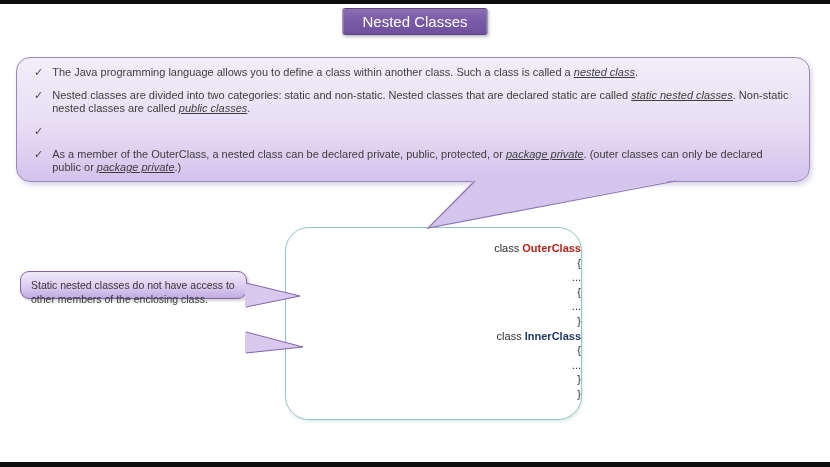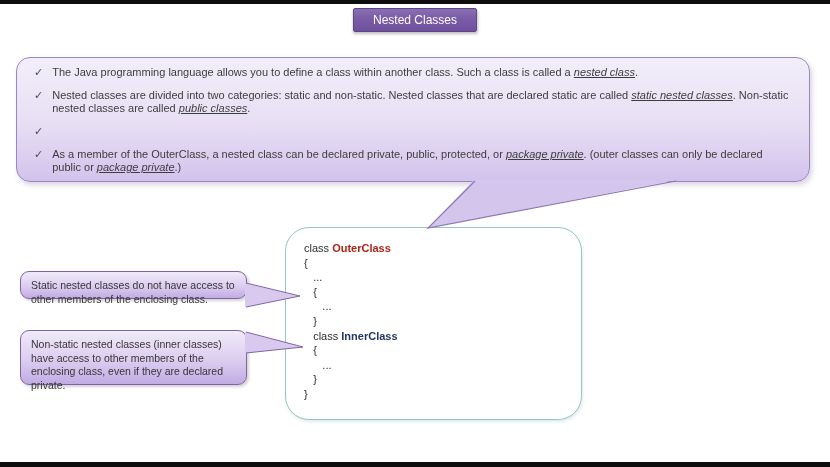--- a/index.html
+++ b/index.html
@@ -9,21 +9,21 @@
     position:relative; width:830px; height:467px; background:#ffffff; overflow:hidden;
   }
   .letterbox { position:absolute; left:0; width:830px; background:#0d0d0d; }
   .letterbox.top { top:0; height:4px; }
   .letterbox.bottom { bottom:0; height:5px; }
 
   .title-box {
     position:absolute; top:8px; left:50%; transform:translateX(-50%);
     background:linear-gradient(180deg,#8a6fb3 0%, #7a5ba7 45%, #6f509c 100%);
     border:1px solid #5b4384; border-radius:2px;
-    color:#ffffff; font-size:12px; padding:4px 19px; white-space:nowrap;
+    color:#ffffff; font-size:15px; padding:4px 19px; white-space:nowrap;
     box-shadow:1px 2px 3px rgba(0,0,0,.25);
   }
 
   .bubble {
     position:absolute; left:16px; top:57px; width:794px; height:125px;
     border:1px solid #9887bb; border-radius:14px;
     background:linear-gradient(180deg,#f2eefa 0%, #e7def4 55%, #d2c2ec 100%);
     box-shadow:2px 3px 5px rgba(120,100,160,.28);
   }
   .bullets { list-style:none; padding:8px 16px 0 17px; }
@@ -32,21 +32,21 @@
     font-size:11px; line-height:13px; color:#3d3d3d;
   }
   .chk { flex:0 0 auto; color:#4a4a4a; font-size:11px; }
   .btxt .it { font-style:italic;text-decoration:underline; }
 
   .code-box {
     position:absolute; left:285px; top:227px; width:297px; height:193px;
     background:#ffffff; border:1px solid #92c7c3; border-radius:24px;
     box-shadow:1px 2px 3px rgba(140,180,175,.25);
   }
-  .code { padding:13px 0 0 18px; font-size:11px; line-height:14.6px; color:#2d2d2d; }
+  .code { padding:13px 0 0 18px; font-size:11px; line-height:14.6px; color:#2d2d2d;text-align:right; }
   .code-line { white-space:pre; }
   .c-outer  { color:#b02418; font-weight:bold; }
   .c-static { color:#c55a11; font-weight:bold; }
   .c-inner  { color:#1f3864; font-weight:bold; }
 
   .callout {
     position:absolute; left:20px; width:227px;
     border:1px solid #8064a2; border-radius:9px;
     background:linear-gradient(180deg,#f0eaf9 0%, #dccdf0 55%, #c2abe3 100%);
     box-shadow:2px 2px 3px rgba(0,0,0,.18);
@@ -101,23 +101,20 @@
         <div class="code-line"><span>      ...</span></div>
         <div class="code-line"><span>   }</span></div>
         <div class="code-line"><span>}</span></div>
       </div>
   </div>
 
   <div class="callout c1">
     <span>Static nested classes do not have access to other members of the enclosing class.</span>
   </div>
 
-  <div class="callout c2">
-    <span>Non-static nested classes (inner classes) have access to other members of the enclosing class, even if they are declared private.</span>
-  </div>
 
   <svg class="overlay" viewBox="0 0 830 467">
     <g>
       <polygon points="474,180 676,180 428,228" fill="#d4c5ed"></polygon>
       <path d="M676,181 L428,228 L475,181" fill="none" stroke="#8d77b3" stroke-width="1.2"></path>
     </g>
     <g>
       <polygon points="245,283 300,296 245,307" fill="#d9c9ef"></polygon>
       <path d="M246,283 L300,296 L246,307" fill="none" stroke="#8064a2" stroke-width="1"></path>
     </g>

